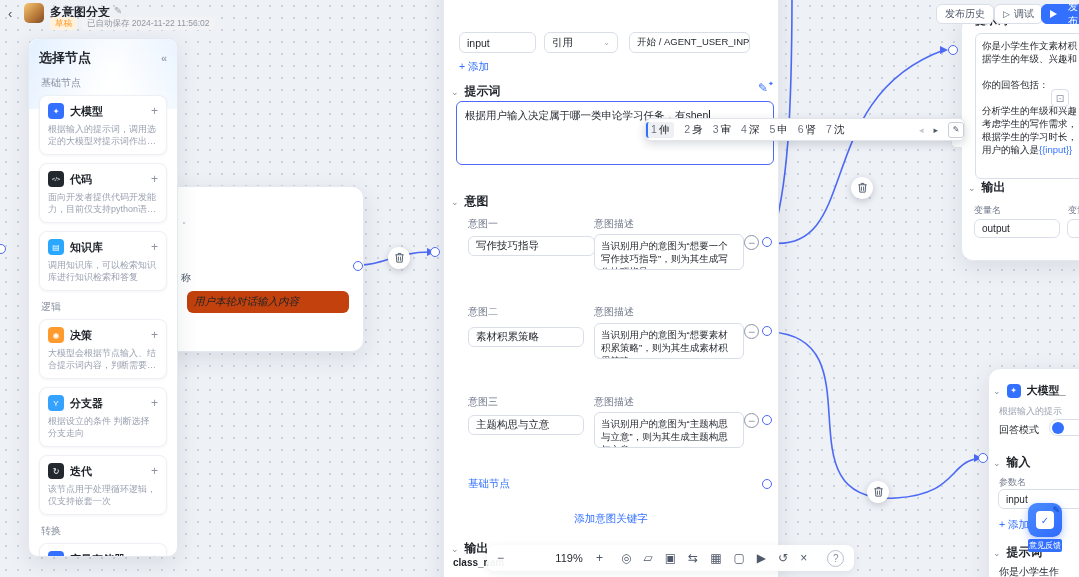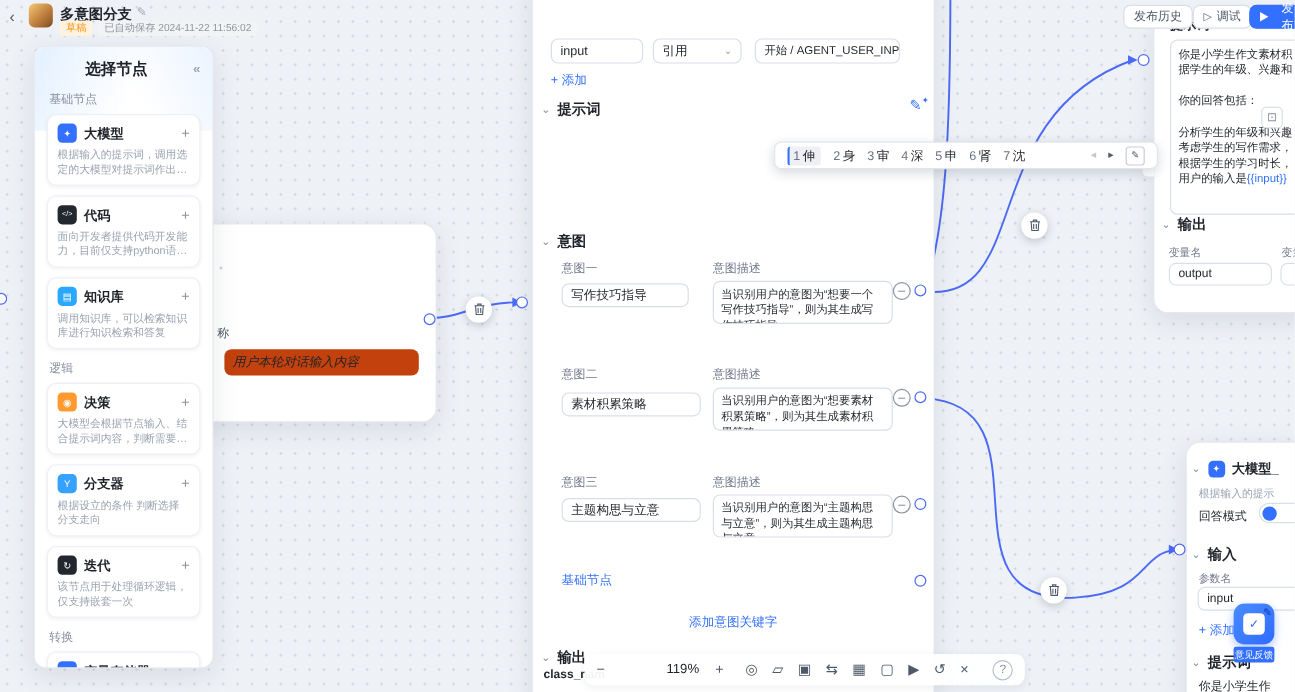--- a/index.html
+++ b/index.html
@@ -34,38 +34,38 @@
   .tb-btn{position:absolute;top:4px;height:20px;border:1px solid #d9dee8;border-radius:6px;background:#fff;
           display:flex;align-items:center;gap:4px;padding:0 8px;font-size:10px;color:#4e5969;box-sizing:border-box;}
   .tb-btn.primary{background:var(--accent,#3370ff);border-color:var(--accent,#3370ff);color:#fff;}
   .plane{width:0;height:0;border-top:4px solid rgba(0,0,0,0);border-bottom:4px solid rgba(0,0,0,0);border-left:7px solid #fff;}
   .pill{position:absolute;height:13px;border-radius:3px;font-size:8.5px;display:flex;align-items:center;padding:0 5px;white-space:nowrap;}
   
   #sidebar{left:28px;top:38px;width:150px;height:519px;z-index:5;overflow:hidden;padding:10px 10px 0 10px;box-sizing:border-box;border-radius:10px;}
   #sidebar::before{content:"";position:absolute;left:0;top:0;right:0;height:70px;
        background:linear-gradient(115deg,#e3f0ff 0%,rgba(255,255,255,0) 55%),linear-gradient(245deg,#eaf4ff 0%,rgba(255,255,255,0) 45%);
        border-radius:10px 10px 0 0;pointer-events:none;}
-  .sb-title{position:relative;display:flex;align-items:center;font-size:13px;font-weight:bold;color:#1f2329;margin-left:32px;}
+  .sb-title{position:relative;display:flex;align-items:center;font-size:13px;font-weight:bold;color:#1f2329;}
   .sb-collapse{margin-left:auto;color:#a0a6b1;font-size:11px;cursor:pointer;}
   .sb-group{position:relative;font-size:10px;color:#878f9f;margin:9px 2px 5px;}
   .card{position:relative;border:1px solid #edf0f5;border-radius:8px;background:#fff;box-shadow:0 1px 3px rgba(31,45,61,.05);
         padding:7px 8px;margin-bottom:8px;}
   .card-top{display:flex;align-items:center;gap:6px;}
   .nicon{width:16px;height:16px;border-radius:4px;color:#fff;font-size:8px;display:flex;align-items:center;justify-content:center;flex:0 0 16px;}
   .card-title{font-size:11px;font-weight:bold;color:#1f2329;flex:1;}
   .card-plus{color:#8b93a3;font-size:12px;cursor:pointer;}
   .card-desc{font-size:9px;line-height:12px;color:#9aa2b1;margin-top:4px;display:-webkit-box;-webkit-line-clamp:2;-webkit-box-orient:vertical;overflow:hidden;}
   
   .ta{border:1.4px solid var(--edge,#4c6af5);border-radius:6px;background:#fff;position:absolute;box-sizing:border-box;}
   .ta .txt{padding:6px 8px;font-size:10.5px;color:#1f2329;line-height:15px;}
   .compose{border-bottom:1px solid #1f2329;}
   .caret{display:inline-block;width:1px;height:11px;background:#1f2329;vertical-align:-2px;margin-left:1px;}
   
   #ime{left:645px;top:118px;width:320px;height:23px;background:#fff;border:1px solid #e2e6ec;border-radius:6px;
-       box-shadow:0 3px 10px rgba(31,45,61,.18);z-index:9;display:flex;align-items:center;padding:0 10px;gap:10px;
+       box-shadow:0 3px 10px rgba(31,45,61,.18);z-index:9;display:flex;align-items:center;padding:0 0;gap:10px;
        font-size:10.5px;color:#1f2329;box-sizing:border-box;}
   .cand{white-space:nowrap;cursor:pointer;}
   .cand .n{color:#6b7280;margin-right:2px;}
   .cand.sel{background:#eef0f3;border-left:2px solid var(--accent,#3370ff);border-radius:3px;padding:1px 5px 1px 3px;}
   .ime-arrow{font-size:9px;cursor:pointer;}
   .ime-box{width:14px;height:14px;border:1px solid #c9ced8;border-radius:3px;display:flex;align-items:center;justify-content:center;
            font-size:8px;color:#4e5969;cursor:pointer;}
   
   #toolbar{left:487px;top:545px;height:26px;z-index:6;display:flex;align-items:center;gap:12px;padding:0 10px;
            background:rgba(255,255,255,.94);border-radius:8px;box-shadow:0 2px 8px rgba(31,45,61,.08);}
@@ -220,29 +220,34 @@
     </div>
     <div class="link" style="left:15px;top:89px;">+ 添加</div>
 
     <div class="hdr" style="left:7px;top:112px;">
       <span class="chev">⌄</span>
       <span>提示词</span>
     </div>
     <div class="magic" style="position:absolute;left:314px;top:109px;">
       <span>✎</span><span style="font-size:7px;vertical-align:6px;">✦</span>
     </div>
+    <div class="ta" style="left:12px;top:130px;width:318px;height:64px;">
+      <div class="txt">
+        <span>根据用户输入决定属于哪一类申论学习任务，有</span><span class="compose">shen</span><span class="caret"></span>
+      </div>
+    </div>
 
     <div class="hdr" style="left:7px;top:222px;">
       <span class="chev">⌄</span>
       <span>意图</span>
     </div>
 
     <div class="lbl" style="left:24px;top:246px;">意图一</div>
     <div class="lbl" style="left:150px;top:246px;">意图描述</div>
-    <div class="inp" style="left:24px;top:265px;width:106px;height:20px;">
+    <div class="inp" style="left:24px;top:265px;width:127px;height:20px;">
       <span>写作技巧指导</span>
     </div>
     <div class="descbox" style="left:150px;top:263px;width:150px;height:36px;">
       <span>当识别用户的意图为“想要一个写作技巧指导”，则为其生成写作技巧指导</span>
     </div>
     <div class="minusbtn" style="left:300px;top:264px;">−</div>
     <div class="ring" style="left:318px;top:266px;position:absolute;"></div>
 
     <div class="lbl" style="left:24px;top:334px;">意图二</div>
     <div class="lbl" style="left:150px;top:334px;">意图描述</div>

